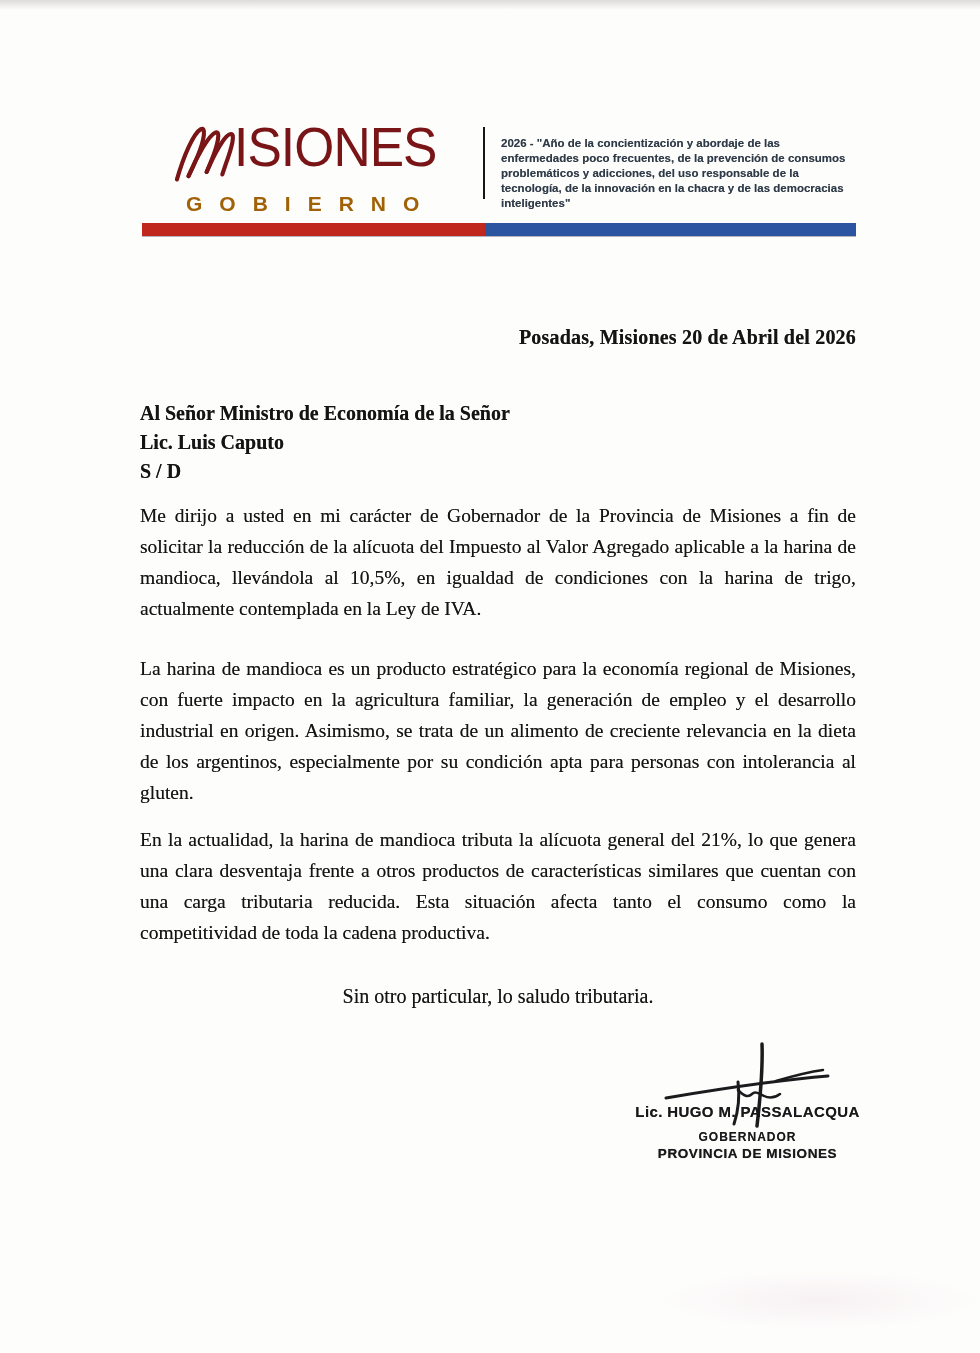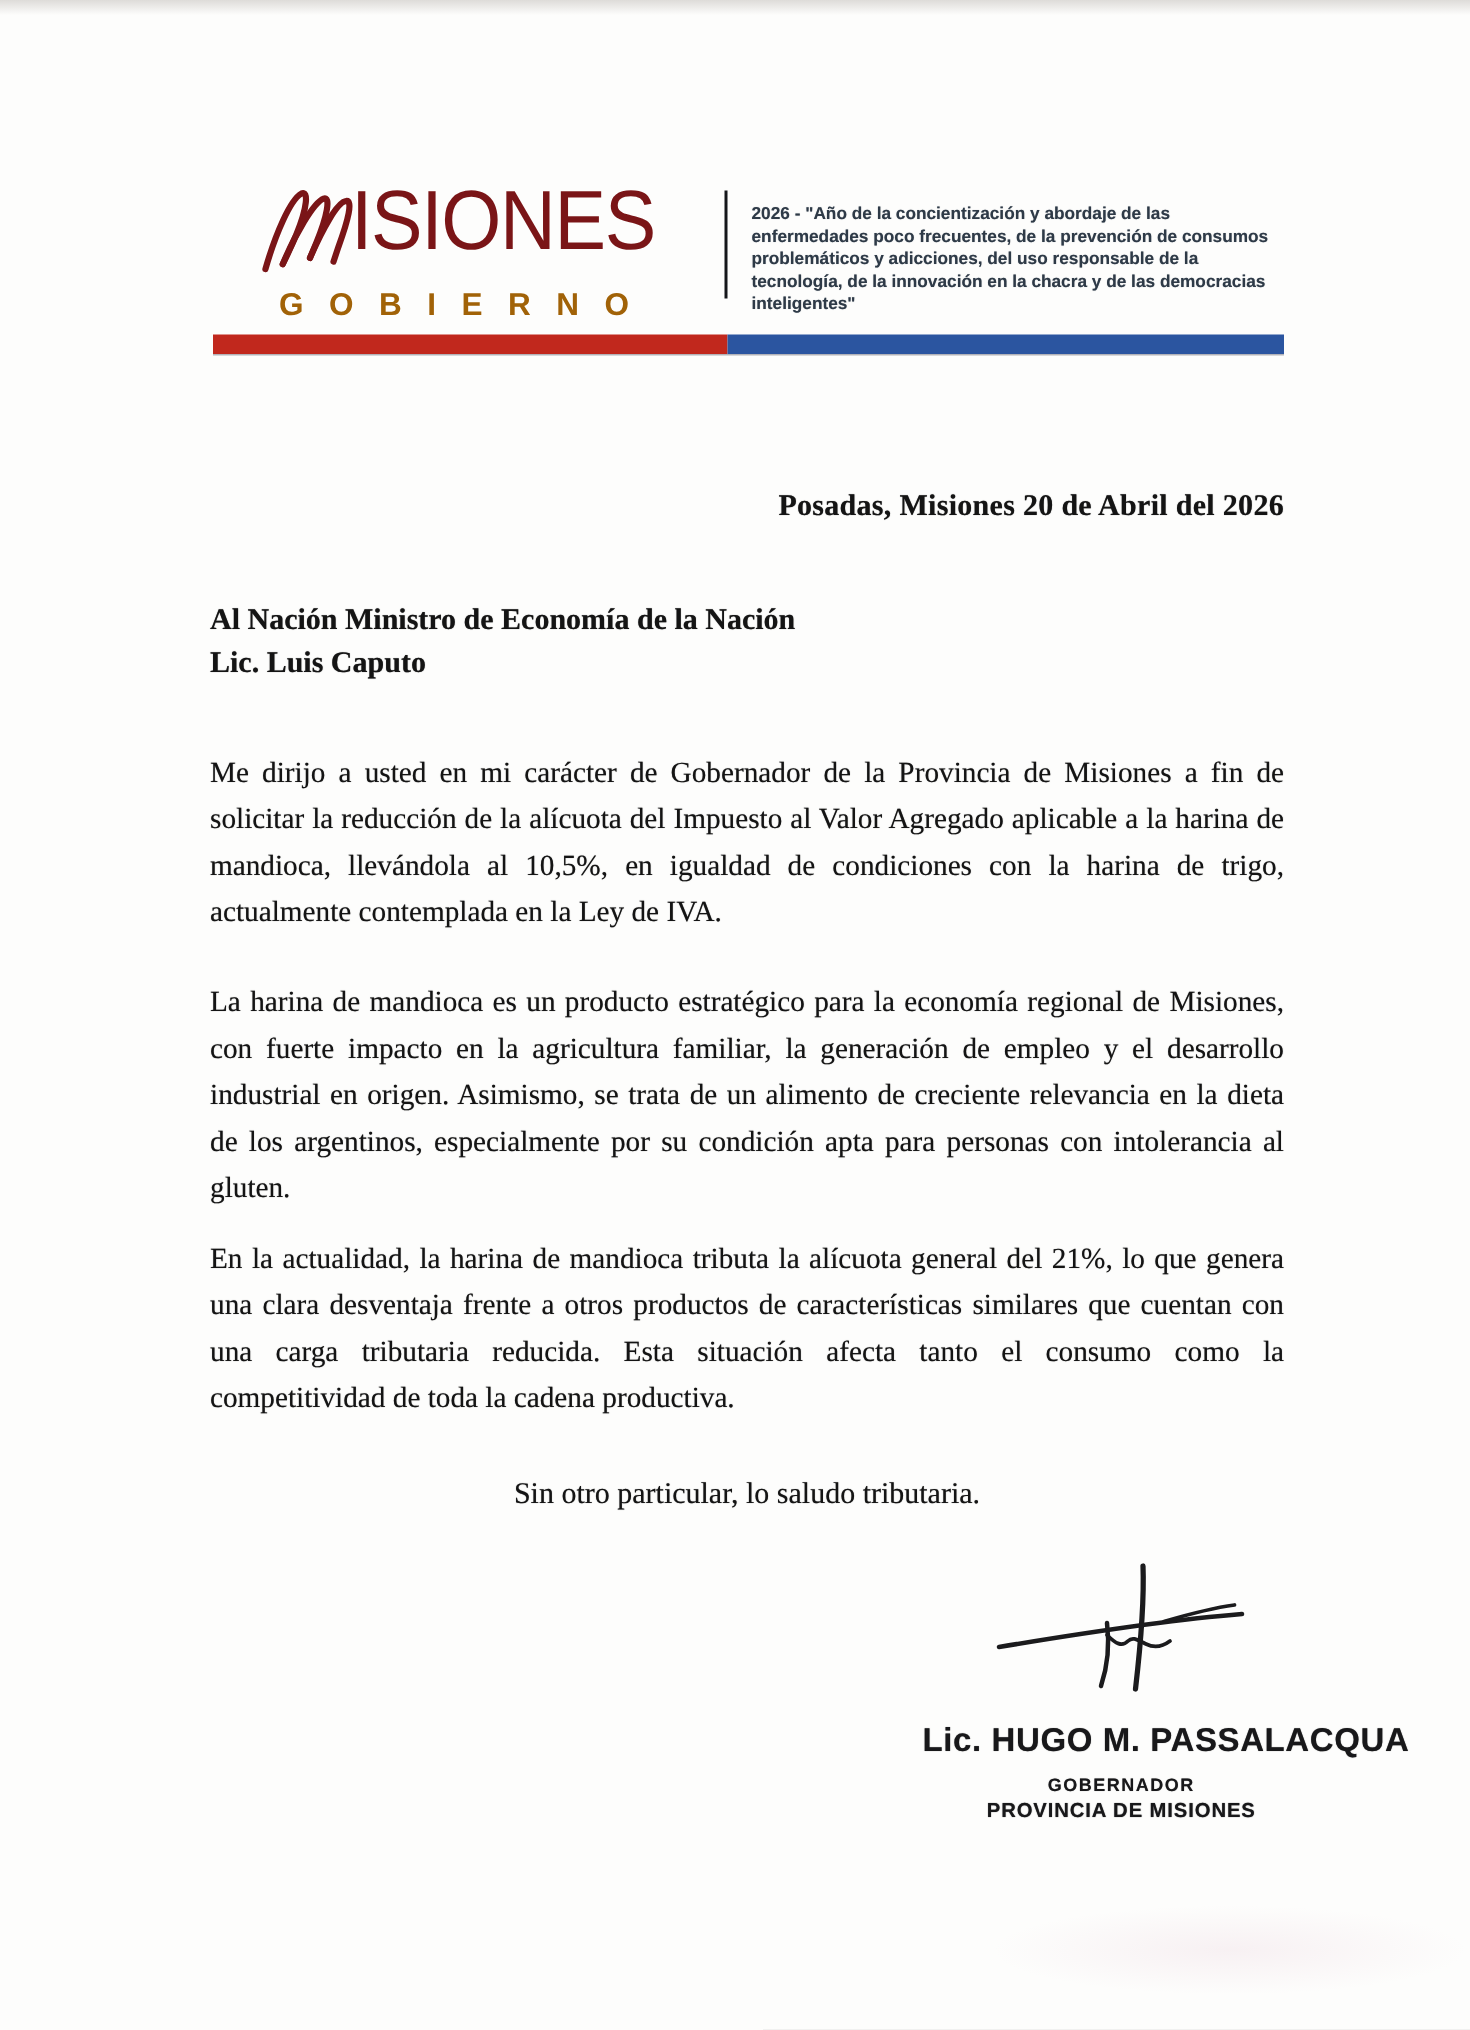--- a/index.html
+++ b/index.html
@@ -142,26 +142,25 @@
   }
   .signature-block {
     position: absolute;
     left: 615px; top: 1103px;
     width: 265px;
     text-align: center;
     font-family: "Liberation Sans", sans-serif;
     color: #18181a;
   }
   .sig-name {
-    font-size: 22px;
+    font-size: 15px;
     font-weight: 700;
     letter-spacing: 0.4px;
     white-space: nowrap;
     text-shadow: 0 0 0.6px rgba(0,0,0,0.6);
-    margin-top: 44px;
   }
   .sig-title {
     margin-top: 10px;
     font-size: 12px;
     font-weight: 700;
     letter-spacing: 1px;
     text-shadow: 0 0 0.5px rgba(0,0,0,0.55);
   }
   .sig-org {
     margin-top: 2px;
@@ -198,22 +197,23 @@
   <div class="motto">2026 - "Año de la concientización y abordaje de las enfermedades poco frecuentes, de la prevención de consumos problemáticos y adicciones, del uso responsable de la tecnología, de la innovación en la chacra y de las democracias inteligentes"</div>
 
   <div class="header-bar">
     <div class="bar-red" style="background:#c1281d;"></div>
     <div class="bar-blue" style="background:#2b55a0;"></div>
   </div>
 
   <div class="date-line">Posadas, Misiones 20 de Abril del 2026</div>
 
   <div class="recipient">
-    <div>Al Nación Ministro de Economía de la Nación</div>
+    <div>Al Señor Ministro de Economía de la Señor</div>
     <div>Lic. Luis Caputo</div>
+    <div>S / D</div>
   </div>
 
   <div class="body-col">
     <p>Me dirijo a usted en mi carácter de Gobernador de la Provincia de Misiones a fin de solicitar la reducción de la alícuota del Impuesto al Valor Agregado aplicable a la harina de mandioca, llevándola al 10,5%, en igualdad de condiciones con la harina de trigo, actualmente contemplada en la Ley de IVA.</p>
     <p style="margin-top:29px">La harina de mandioca es un producto estratégico para la economía regional de Misiones, con fuerte impacto en la agricultura familiar, la generación de empleo y el desarrollo industrial en origen. Asimismo, se trata de un alimento de creciente relevancia en la dieta de los argentinos, especialmente por su condición apta para personas con intolerancia al gluten.</p>
     <p style="margin-top:16px">En la actualidad, la harina de mandioca tributa la alícuota general del 21%, lo que genera una clara desventaja frente a otros productos de características similares que cuentan con una carga tributaria reducida. Esta situación afecta tanto el consumo como la competitividad de toda la cadena productiva.</p>
   </div>
 
   <div class="closing-line">Sin otro particular, lo saludo tributaria.</div>
 

